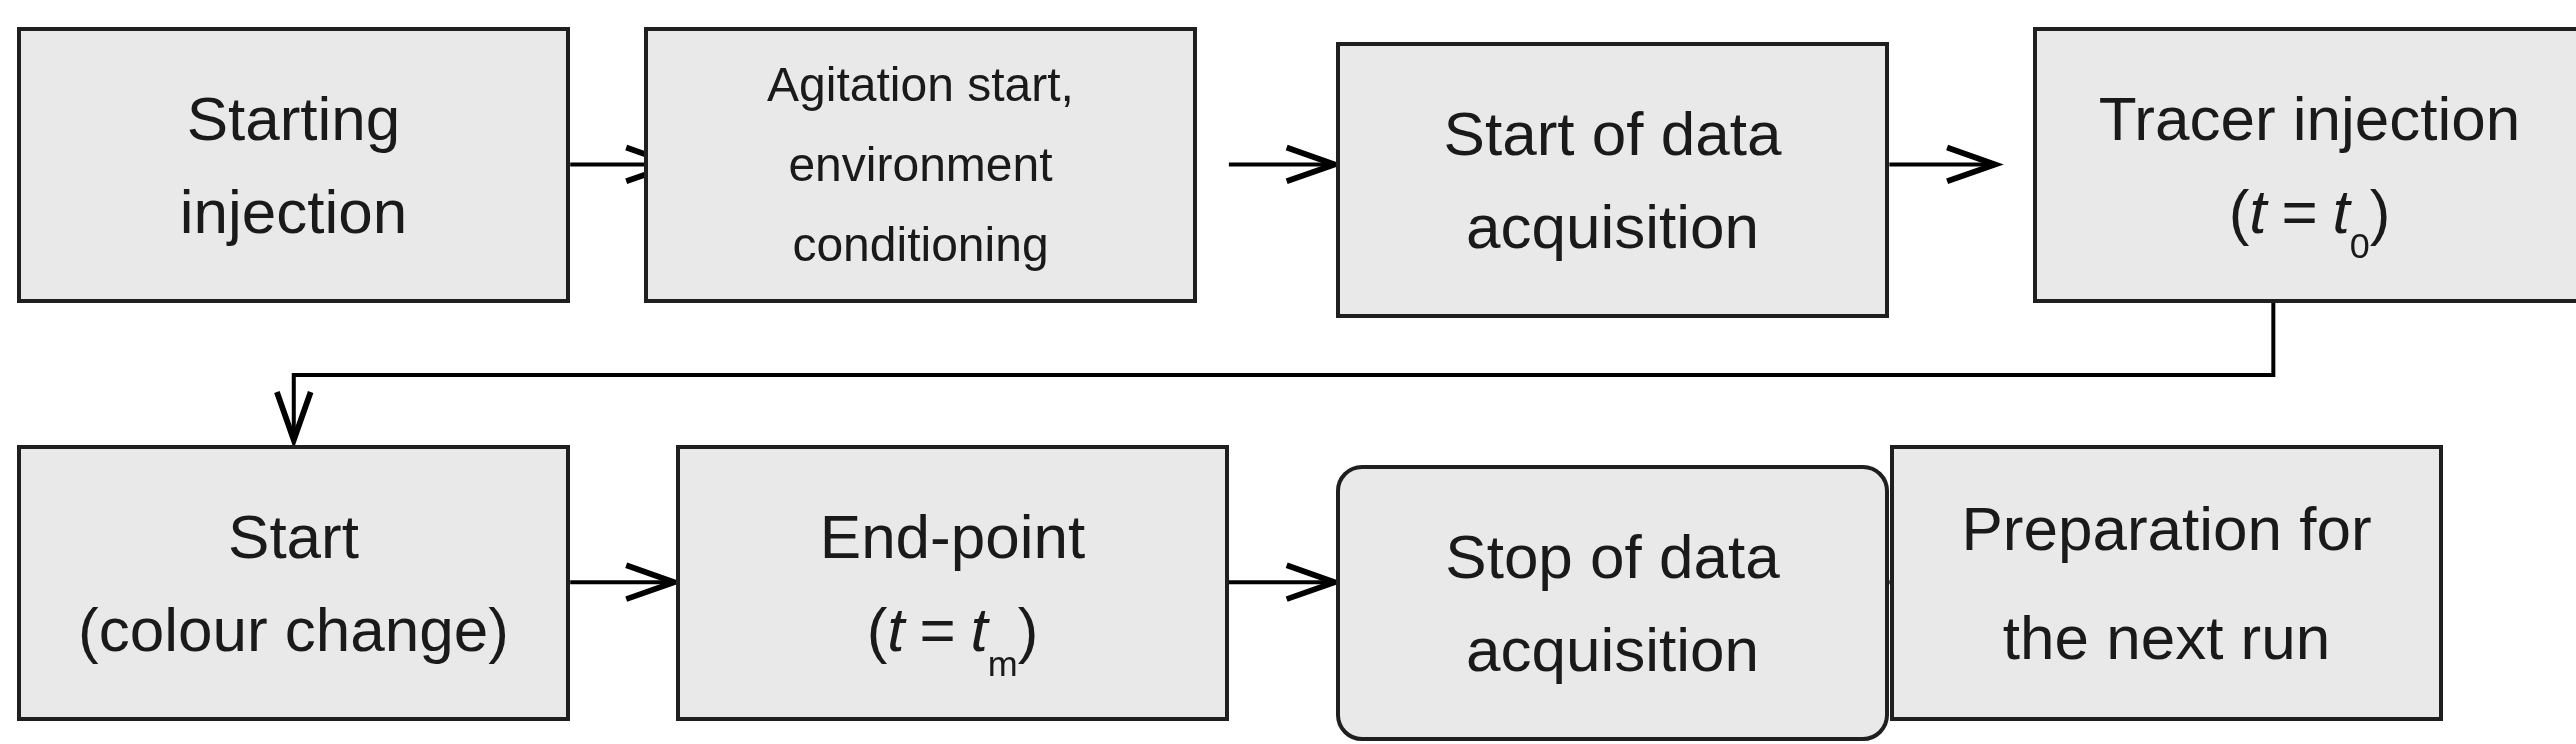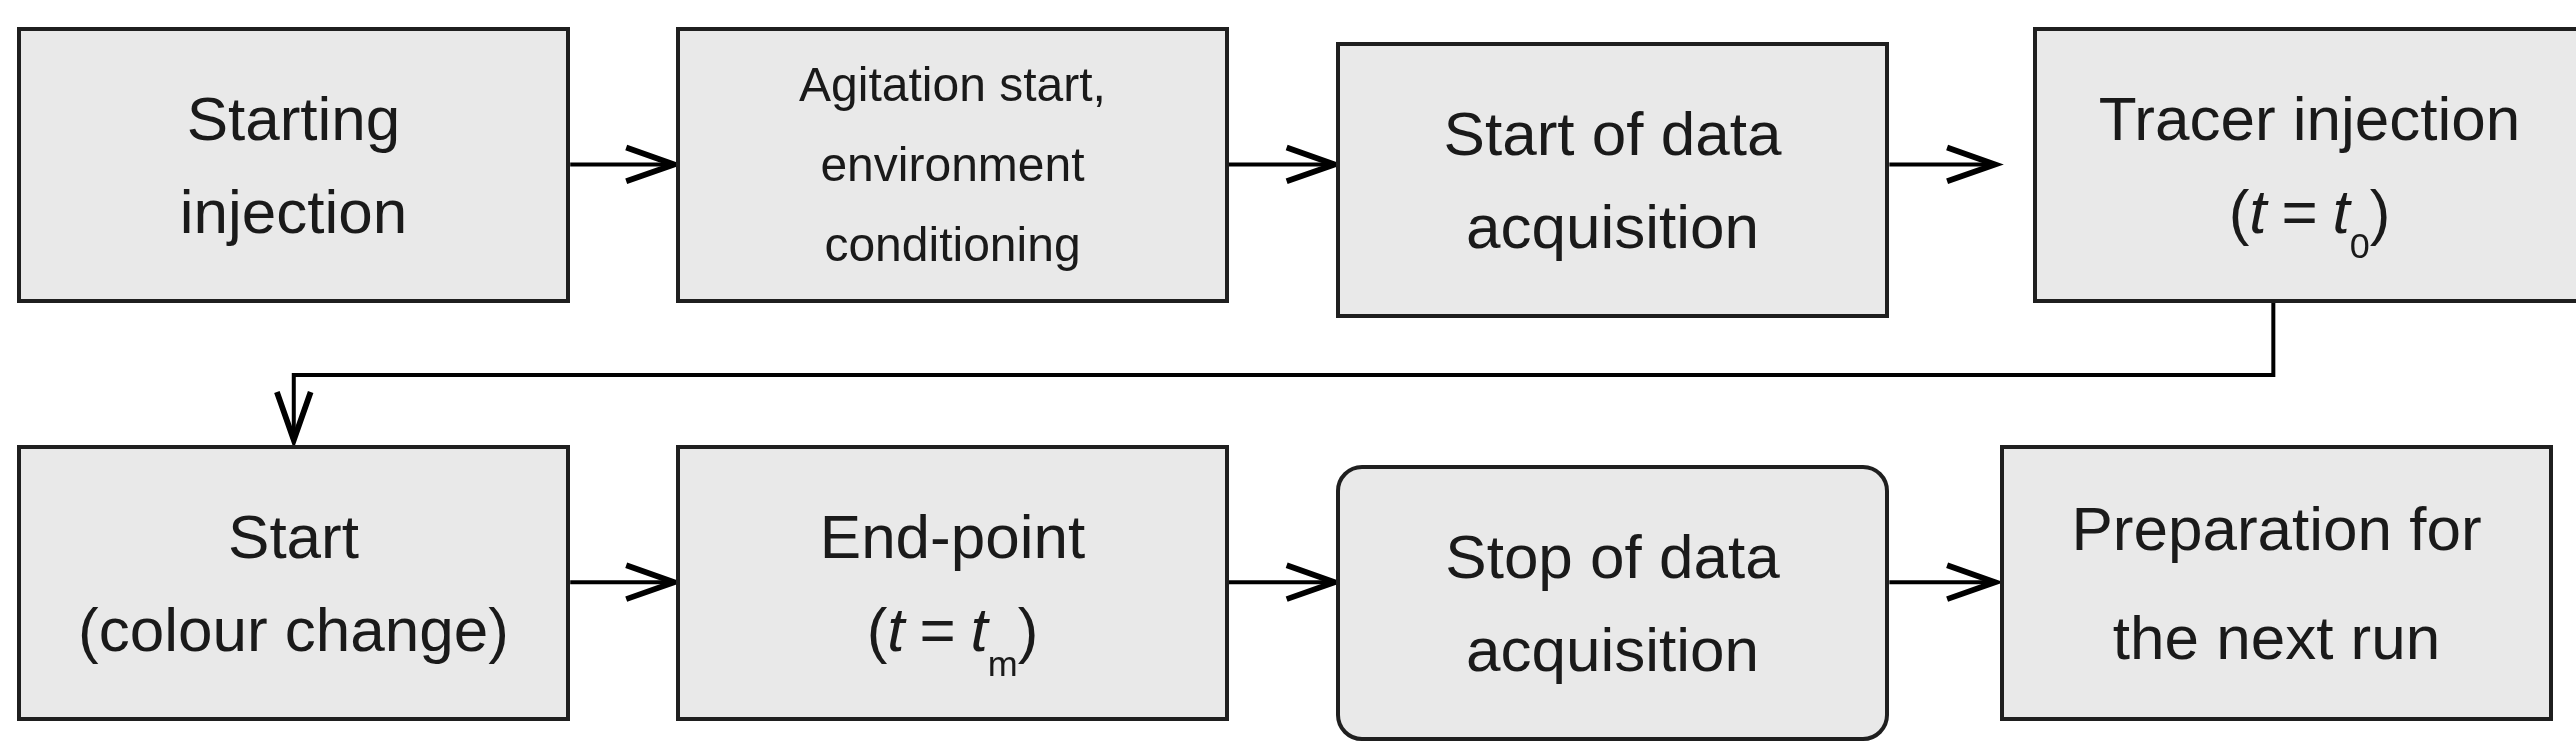--- a/index.html
+++ b/index.html
@@ -17,28 +17,28 @@
   .box{
     position:absolute;
     width:553px;height:276px;
     background:var(--box-fill);
     border:4.4px solid var(--box-border);
     display:flex;flex-direction:column;justify-content:center;align-items:center;
     text-align:center;
   }
   
   .b1{left:17px;top:27px;}
-  .b2{left:676px;top:27px;}
+  .b2{left:644px;top:27px;}
   .b3{left:1336px;top:42px;}
   .b4{left:1997px;top:27px;margin-left:36px;}
   
   .b5{left:17px;top:445px;}
   .b6{left:676px;top:445px;text-align:center;}
   .b7{left:1336px;top:465px;border-radius:26px;}
-  .b8{left:2000px;top:445px;gap:16px;}
+  .b8{left:1890px;top:445px;gap:16px;}
 
   .bline{
     font-size:62px;
     line-height:93px;
     white-space:nowrap;
   }
   .b2 .bline{
     font-size:48px;
     line-height:80px;
   }

